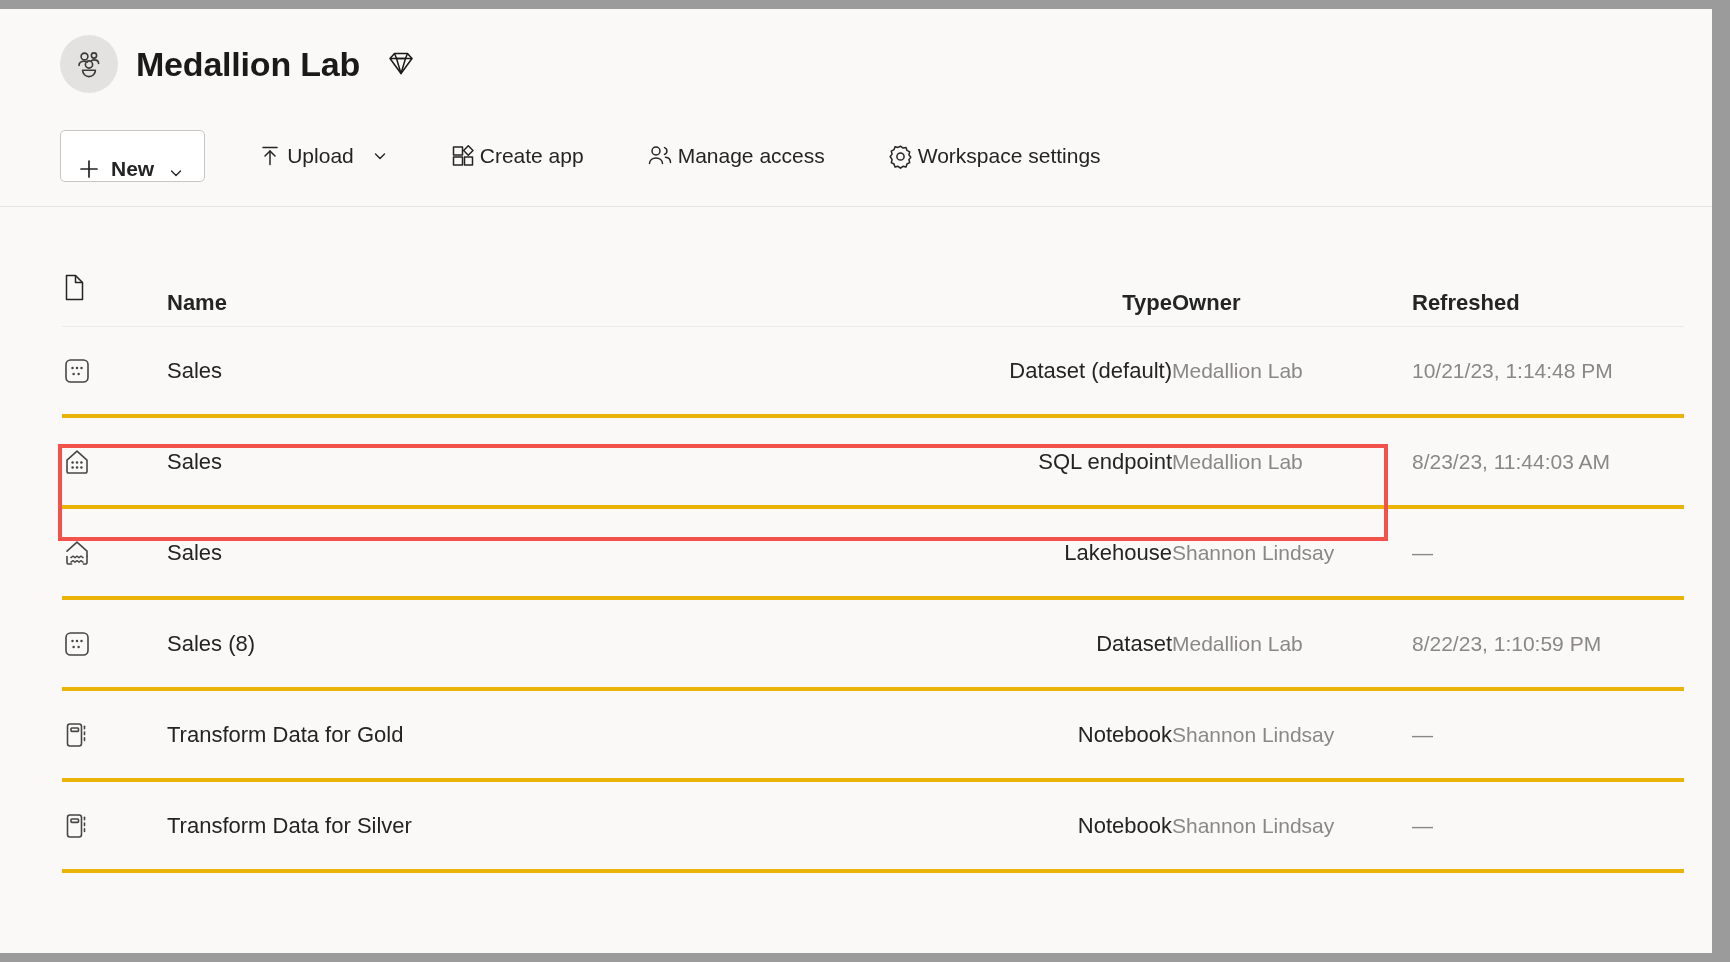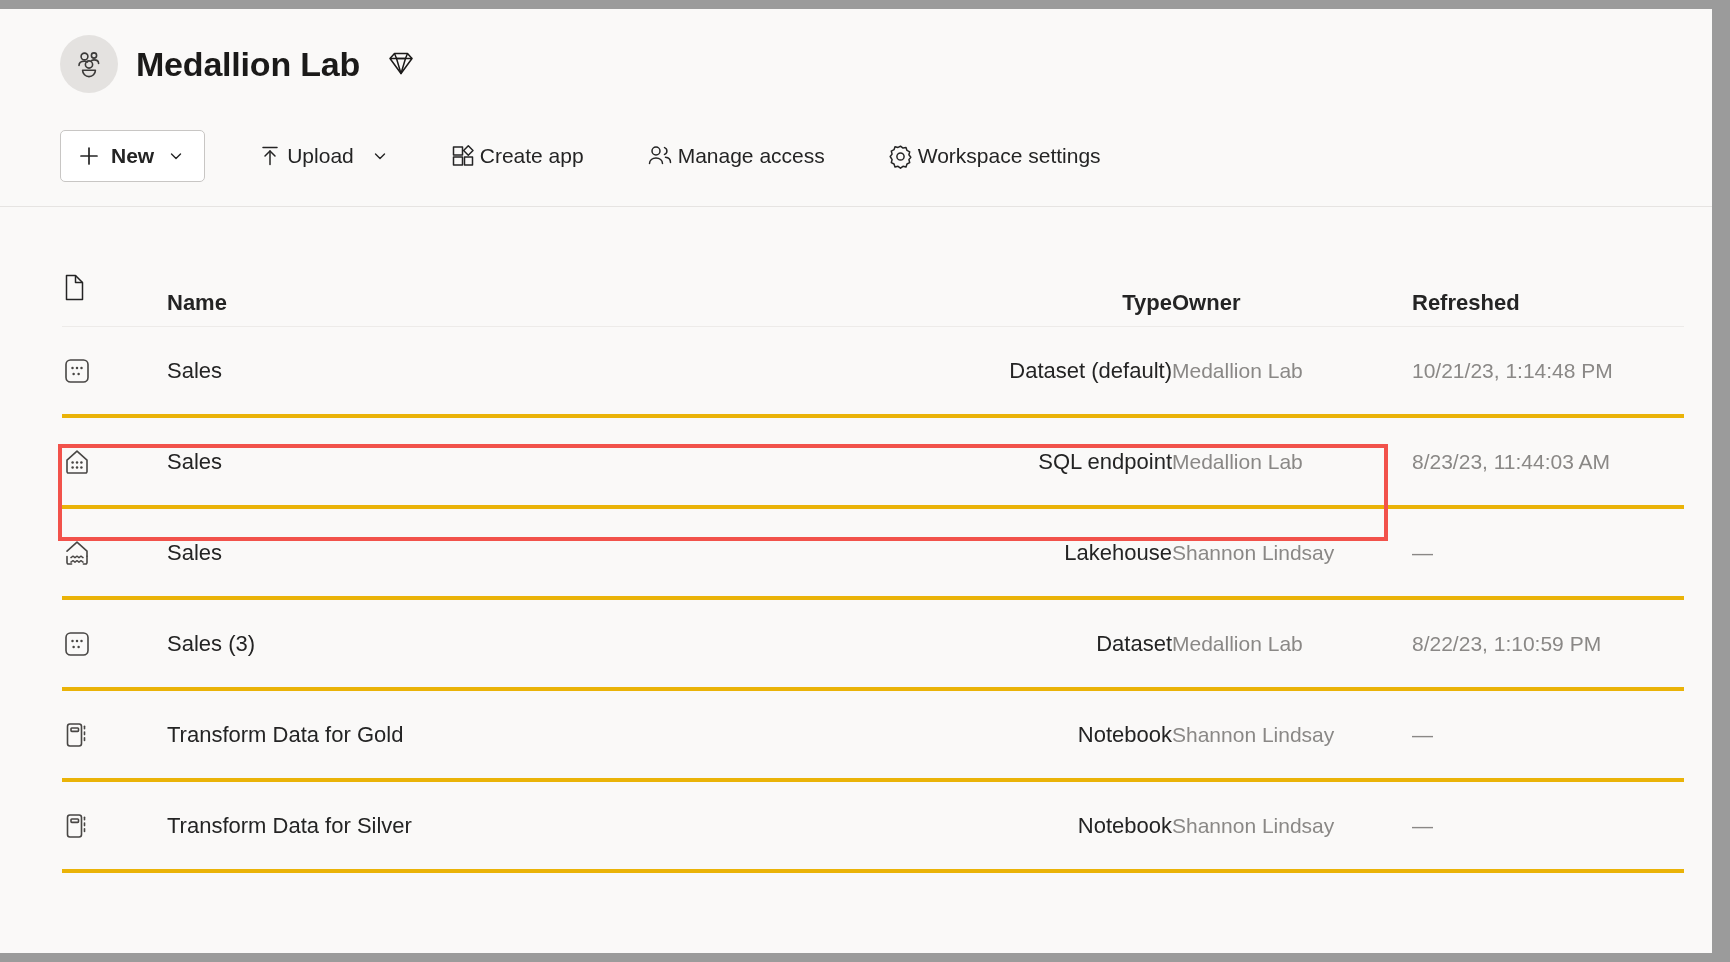--- a/index.html
+++ b/index.html
@@ -102,20 +102,21 @@
 
   #new-button {
     border: 1px solid #c8c6c4;
     border-radius: 5px;
     background: #ffffff;
     font-weight: bold;
     height: 52px;
     padding: 0 20px 0 16px;
     gap: 10px;
     margin-right: 34px;
+    align-items: flex-end;
   }
 
   .cmd-gap { width: 26px; }
 
   .cmd-icon {
     display: flex;
     align-items: center;
     justify-content: center;
     flex: none;
   }
@@ -402,21 +403,21 @@
         <div class="col-icon row-icon">
           <svg width="30" height="30" viewBox="0 0 30 30" fill="none" stroke="#484644" stroke-width="1.6">
             <rect x="4" y="4" width="22" height="22" rx="4.5"></rect>
             <circle cx="10.5" cy="12" r="1.25" fill="#484644" stroke="none"></circle>
             <circle cx="15" cy="12" r="1.25" fill="#484644" stroke="none"></circle>
             <circle cx="19.5" cy="12" r="1.25" fill="#484644" stroke="none"></circle>
             <circle cx="11.6" cy="18" r="1.25" fill="#484644" stroke="none"></circle>
             <circle cx="16.6" cy="18" r="1.25" fill="#484644" stroke="none"></circle>
           </svg>
         </div>
-        <div class="col-name cell-name">Sales (3)</div>
+        <div class="col-name cell-name">Sales (8)</div>
         <div class="col-type cell-type">Dataset</div>
         <div class="col-owner cell-owner">Medallion Lab</div>
         <div class="col-refreshed cell-refreshed">8/22/23, 1:10:59 PM</div>
       </div>
 
       <div class="list-row">
         <div class="col-icon row-icon">
           <svg width="30" height="30" viewBox="0 0 30 30" fill="none" stroke="#484644" stroke-width="1.6" stroke-linejoin="round" stroke-linecap="round">
             <rect x="5.5" y="4" width="14" height="22" rx="2.4"></rect>
             <rect x="9" y="8" width="7.5" height="3.4" rx="0.8"></rect>

